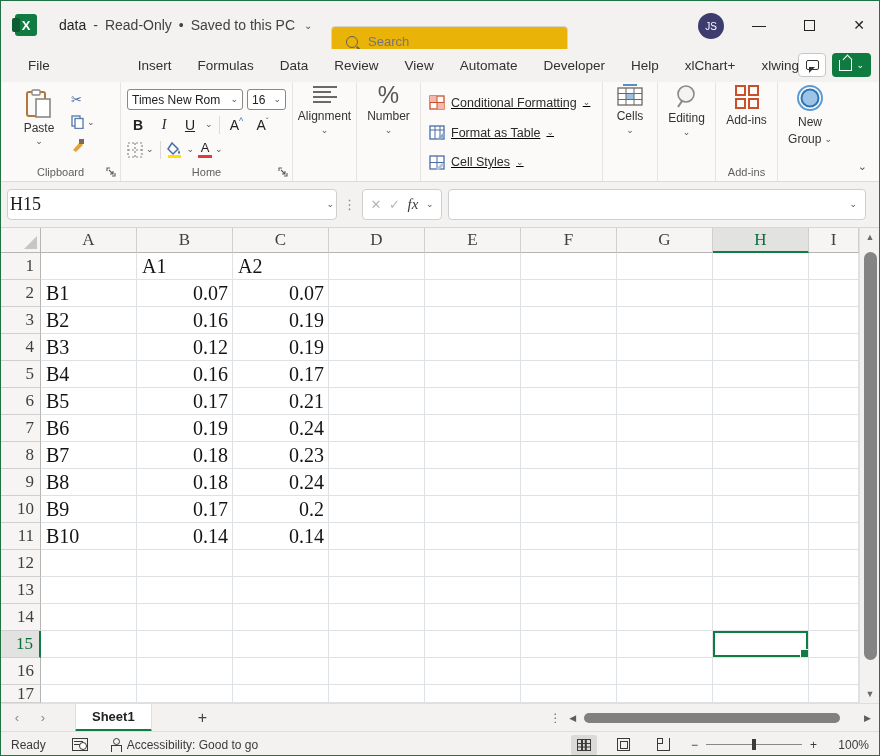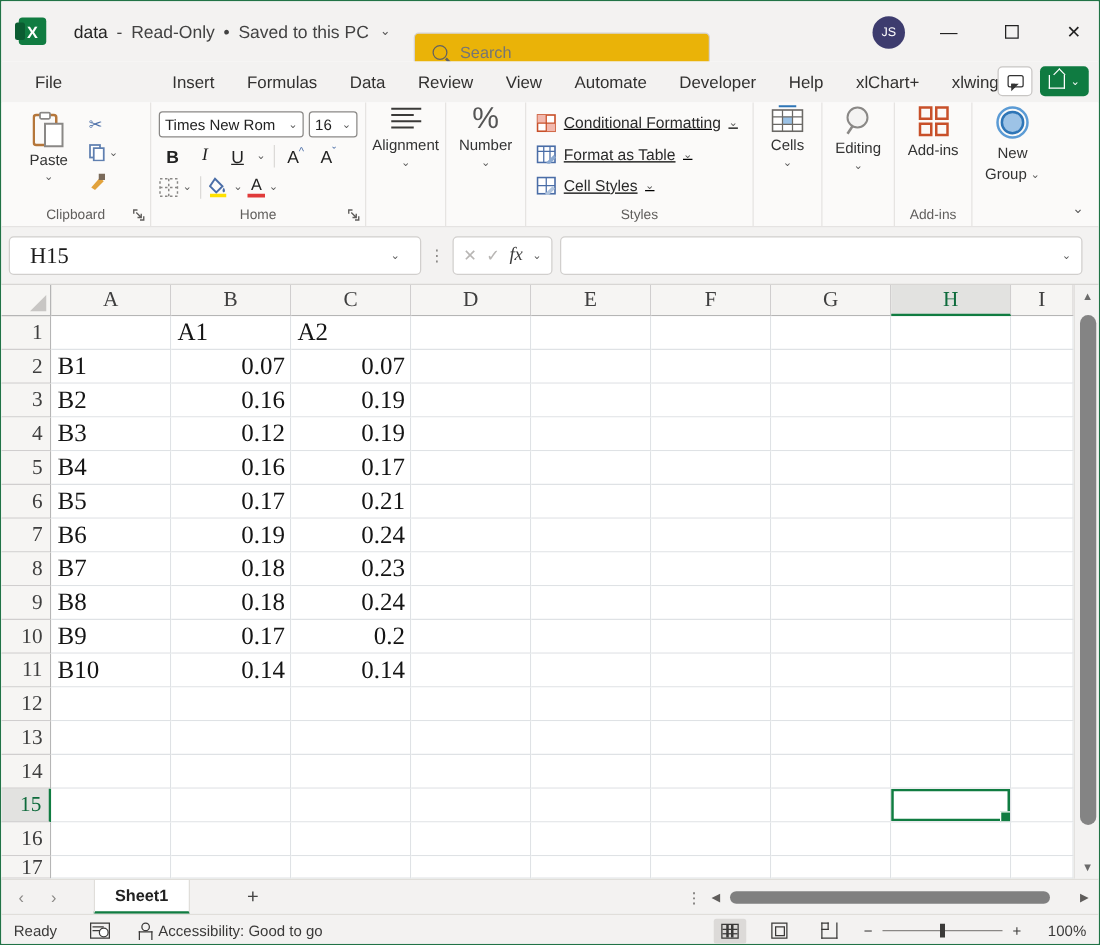--- a/index.html
+++ b/index.html
@@ -79,21 +79,21 @@
               padding-left:8px; white-space:nowrap; }
   .stackbtn { flex:1; display:flex; flex-direction:column; align-items:center; gap:3px;
               font-size:12px; color:#333; padding-top:2px; }
   .ribbon-collapse { position:absolute; right:12px; bottom:8px; font-size:11px; color:#555; }
 
   
   .formularow { position:absolute; top:181px; left:0; right:0; height:46px; background:#f3f2f1;
                 border-bottom:1px solid #d8d6d4; display:flex; align-items:center; }
   .namebox { margin-left:6px; width:330px; height:31px; background:#fff; border:1px solid #d1cfcd;
              border-radius:4px; display:flex; align-items:center; justify-content:space-between;
-             padding:0 16px; font-family:"Liberation Serif",serif; font-size:18px; color:#1b1b1b; }
+             padding:0 2px; font-family:"Liberation Serif",serif; font-size:18px; color:#1b1b1b; }
   .fdots { margin:0 6px; color:#8a8886; font-size:13px; letter-spacing:0; }
   .fxgroup { width:80px; height:31px; background:#fff; border:1px solid #d1cfcd; border-radius:4px;
              display:flex; align-items:center; justify-content:space-evenly; }
   .fxgroup .dis { color:#b8b6b4; font-size:13px; }
   .fxlabel { font-family:"Liberation Serif",serif; font-style:italic; font-size:15px; color:#3b3b3b; }
   .formulainput { margin-left:6px; width:418px; height:31px; background:#fff; border:1px solid #d1cfcd;
                   border-radius:4px; display:flex; align-items:center; justify-content:flex-end;
                   padding-right:8px; }
 
   
@@ -378,23 +378,20 @@
         <div class="stylerow">
           <svg class="icon-svg" width="16" height="15" viewBox="0 0 16 15">
             <rect x="1" y="1" width="14" height="13" fill="#fff" stroke="#4a6da7" stroke-width="1.3"></rect>
             <path d="M1 7.5 H15 M8 1 V14" stroke="#4a6da7" stroke-width="1"></path>
             <path d="M7 14 L13 8 L15 10 L9 16 Z" fill="#b0c4de"></path>
           </svg>
           <span>Cell Styles</span>
           <span class="chev">⌄</span>
         </div>
       </div>
-      <div class="glabel">
-          <span>Styles</span>
-        </div>
     </div>
 
     <div class="rgroup" style="width:55px">
       <div class="stackbtn">
         <svg class="icon-svg" width="26" height="22" viewBox="0 0 26 22">
           <path d="M6 1 H20" stroke="#2e75b6" stroke-width="1.6"></path>
           <rect x="1" y="4" width="24" height="17" fill="#fff" stroke="#6b6966" stroke-width="1.3"></rect>
           <rect x="9" y="9.5" width="8" height="6" fill="#9bc2e6"></rect>
           <path d="M1 9.5 H25 M1 15.5 H25 M9 4 V21 M17 4 V21" stroke="#6b6966" stroke-width="1"></path>
         </svg>

